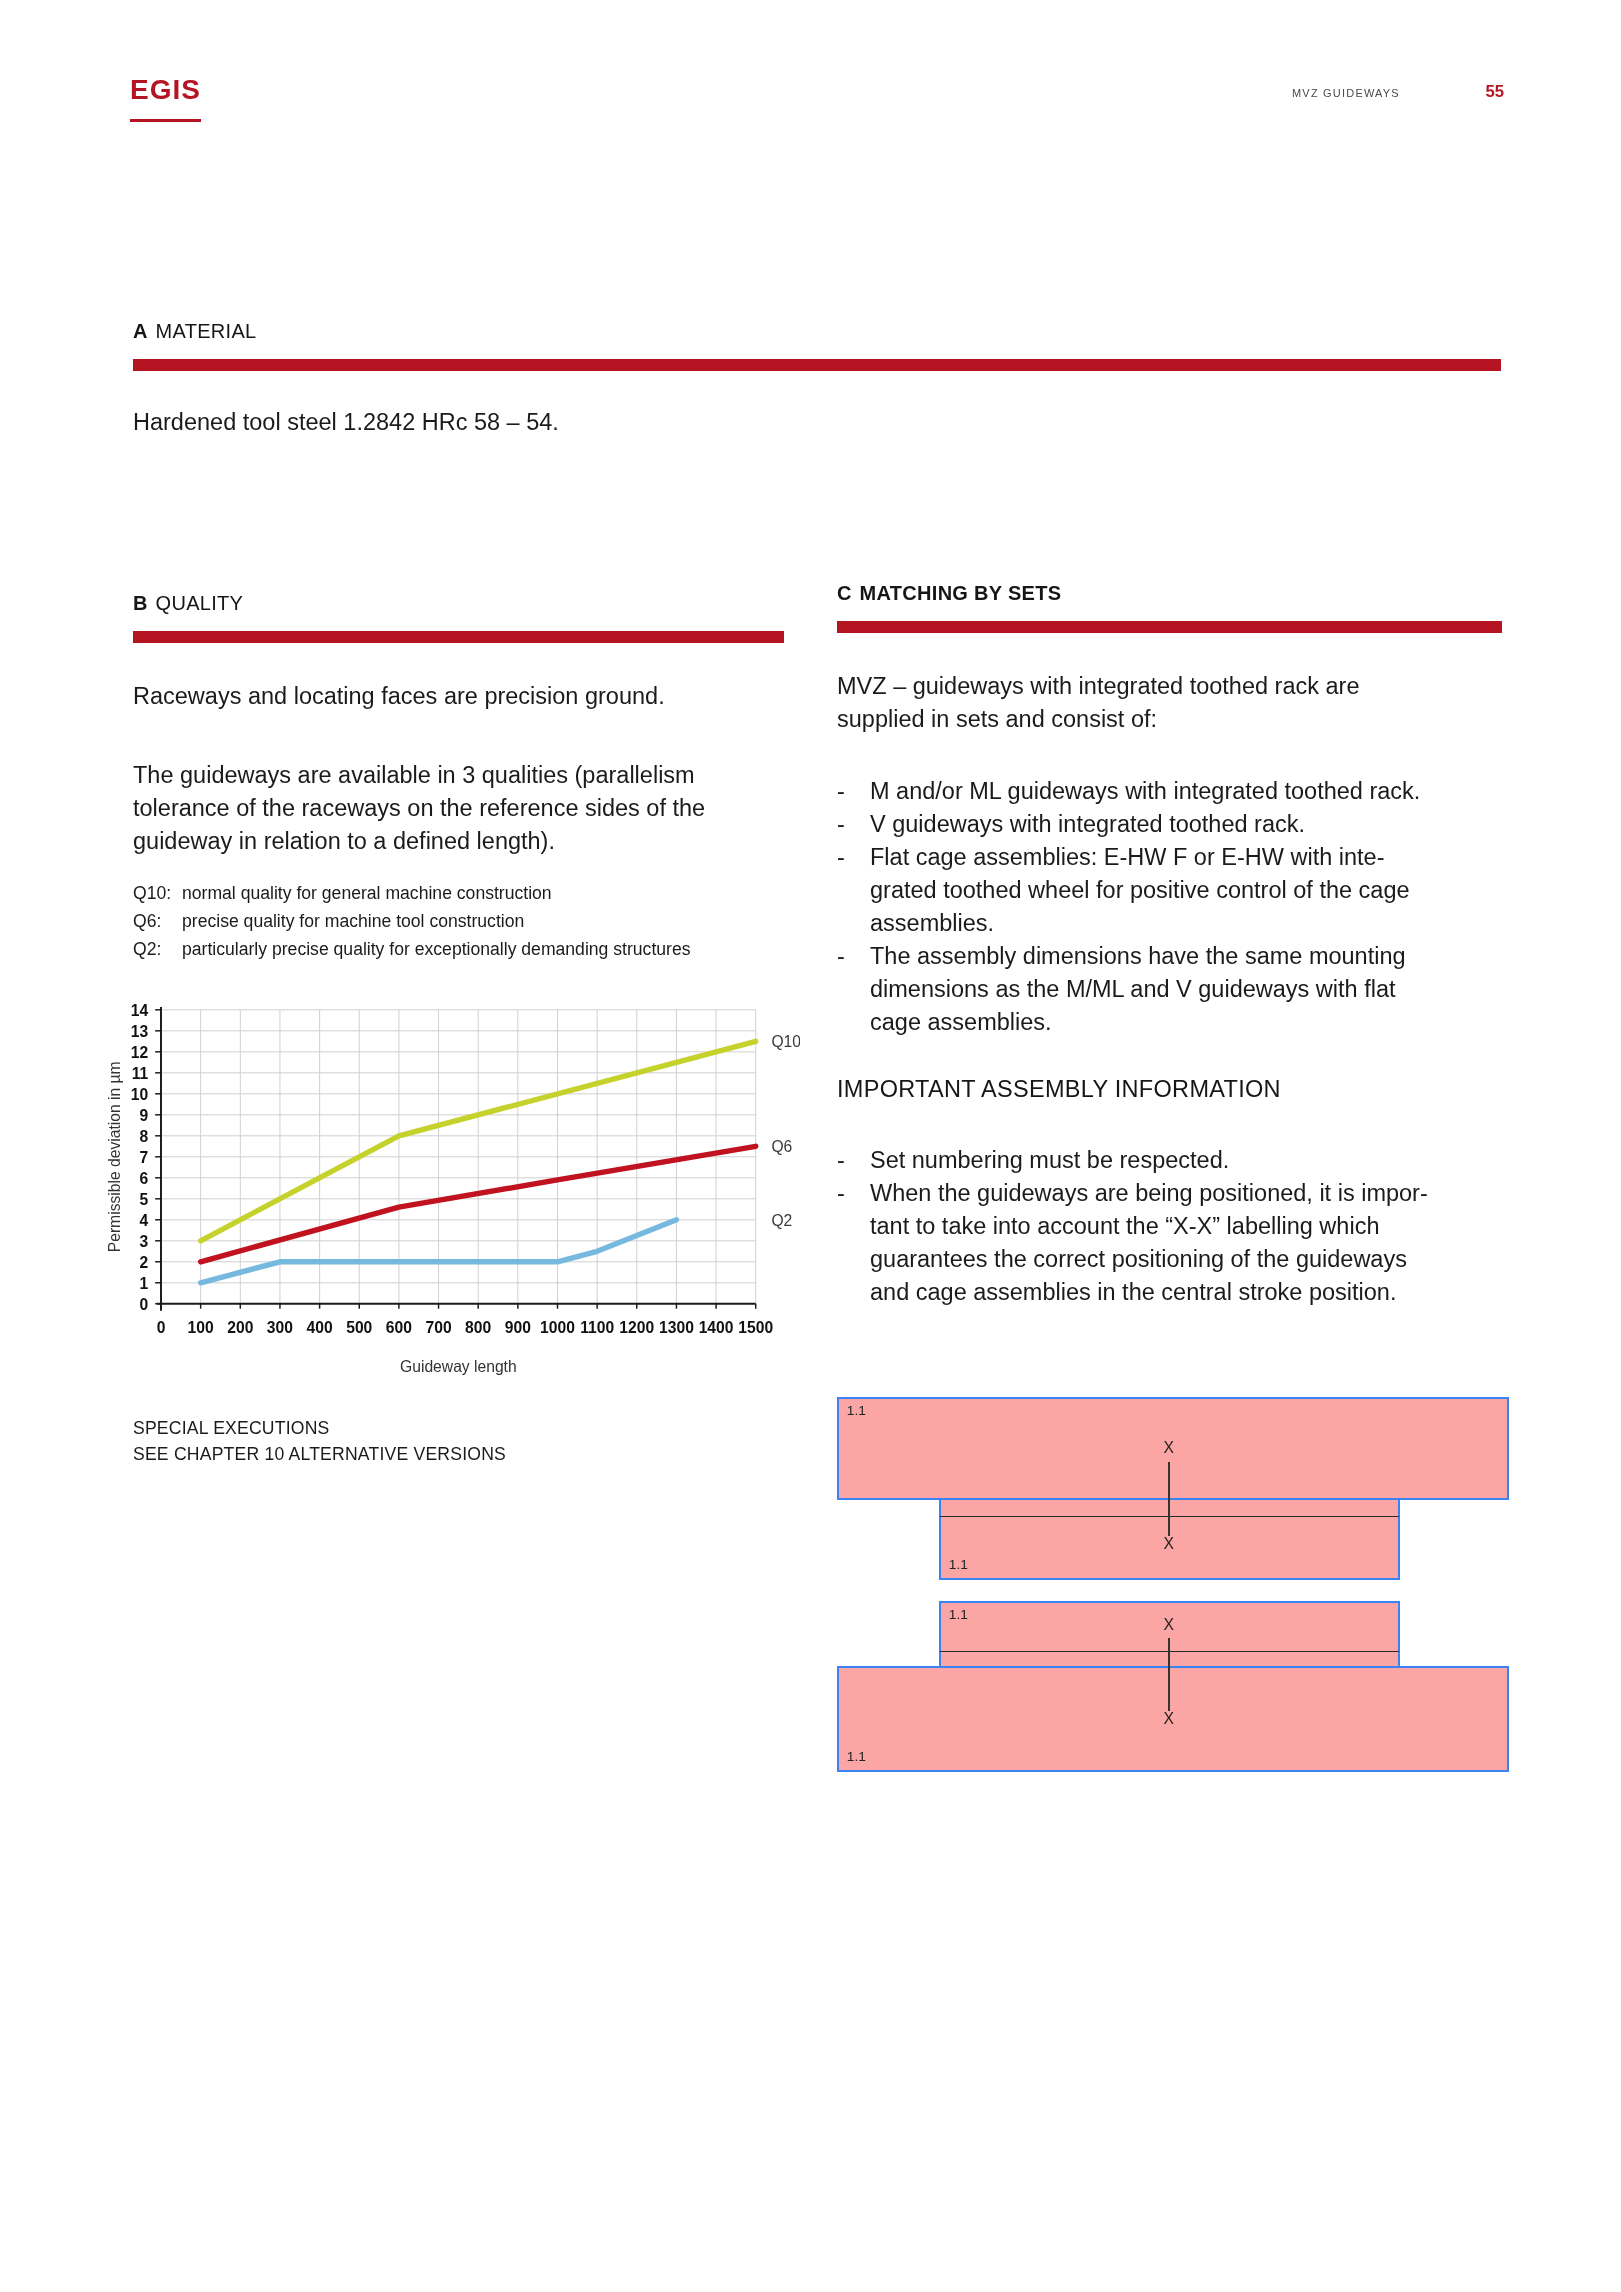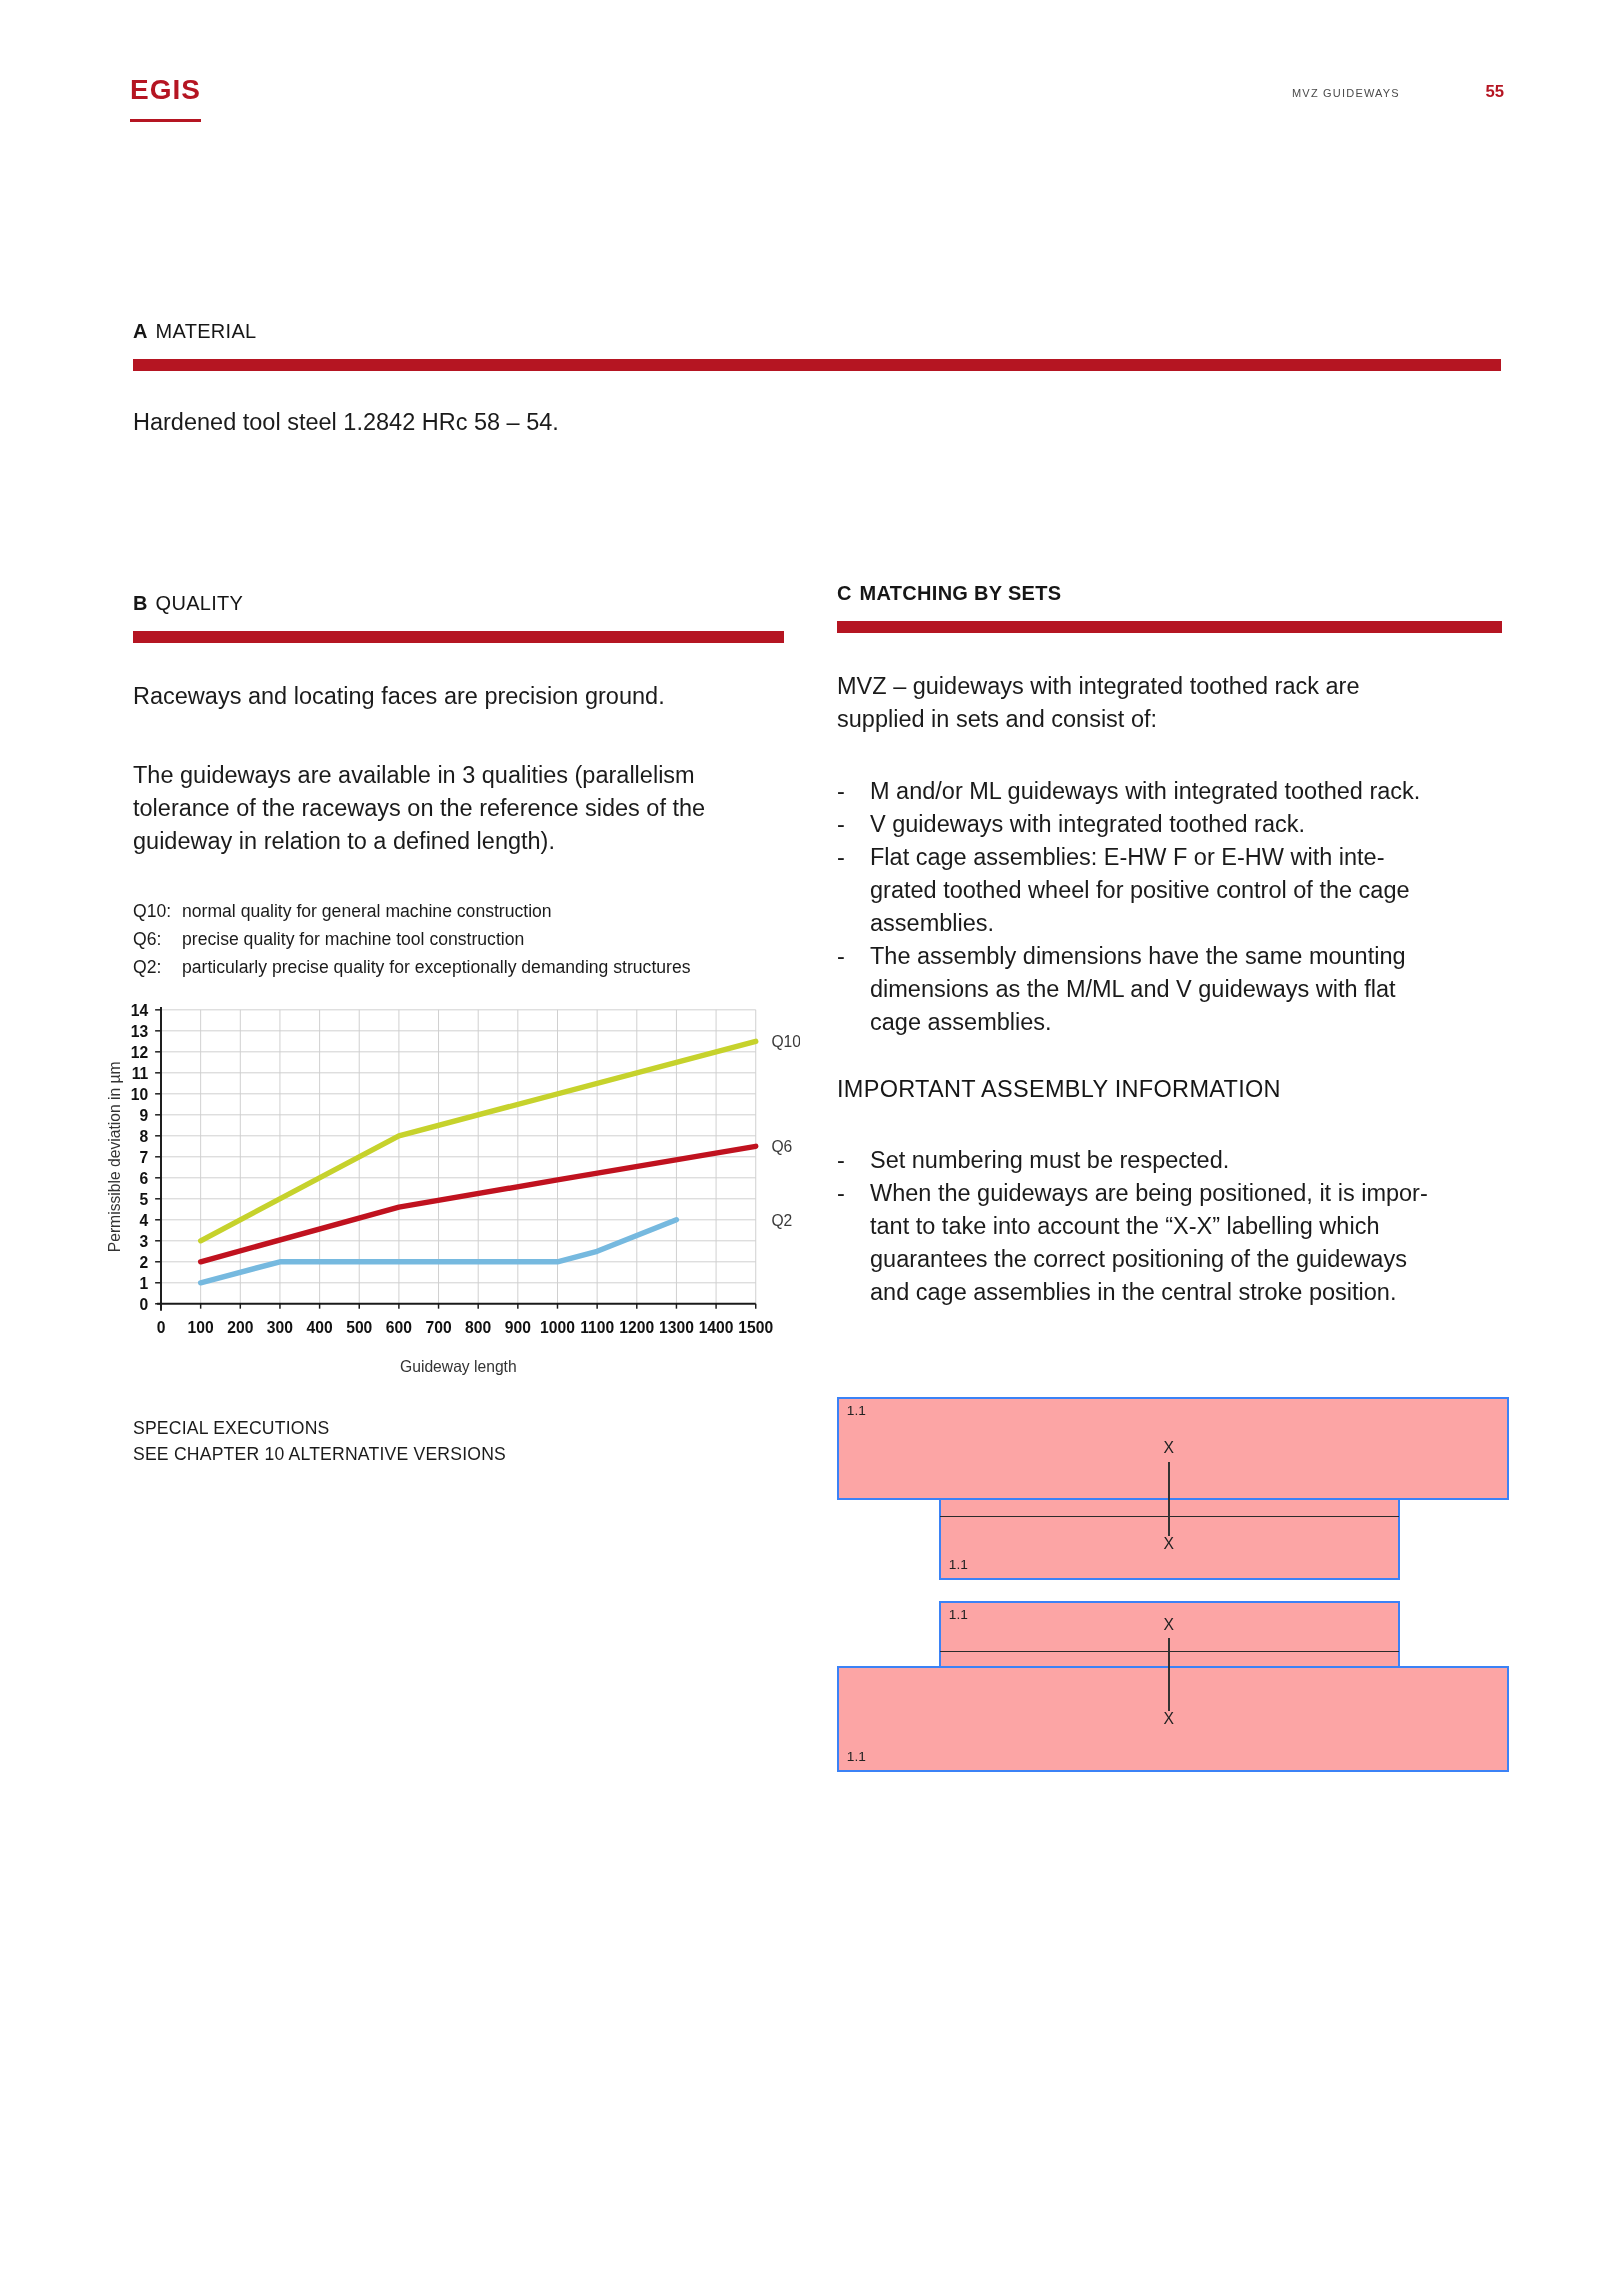--- a/index.html
+++ b/index.html
@@ -23,21 +23,21 @@
   #secC{left:837px;top:582px;width:665px}
   .sec-heading{font-size:20px;letter-spacing:0.3px;color:#161616}
   .sec-heading .letter{font-weight:bold;margin-right:7.8px}
   .sec-heading.allbold{font-weight:bold}
   .redbar{height:12.7px;background:var(--red);margin-top:15.7px}
   .body-text{font-size:23.5px;line-height:33px;color:var(--ink)}
   .pre{white-space:pre-line}
   #secA .body-text{margin-top:35px}
   #secB .p1{margin-top:37px}
   #secB .p2{margin-top:46px}
-  .qlist{margin-top:39px;font-size:17.6px;line-height:28px}
+  .qlist{margin-top:21px;font-size:17.6px;line-height:28px}
   .qrow{display:flex}
   .qterm{width:49px;flex:none}
 
   #secC .intro{margin-top:37px}
   .dashlist{margin-top:39px}
   .dashrow{display:flex;font-size:23.5px;line-height:33px}
   .dashrow .dash{width:33px;flex:none}
   .dashrow .txt{white-space:pre-line;flex:1}
 
   #assembly{left:837px;top:1076px;width:665px;position:absolute}

